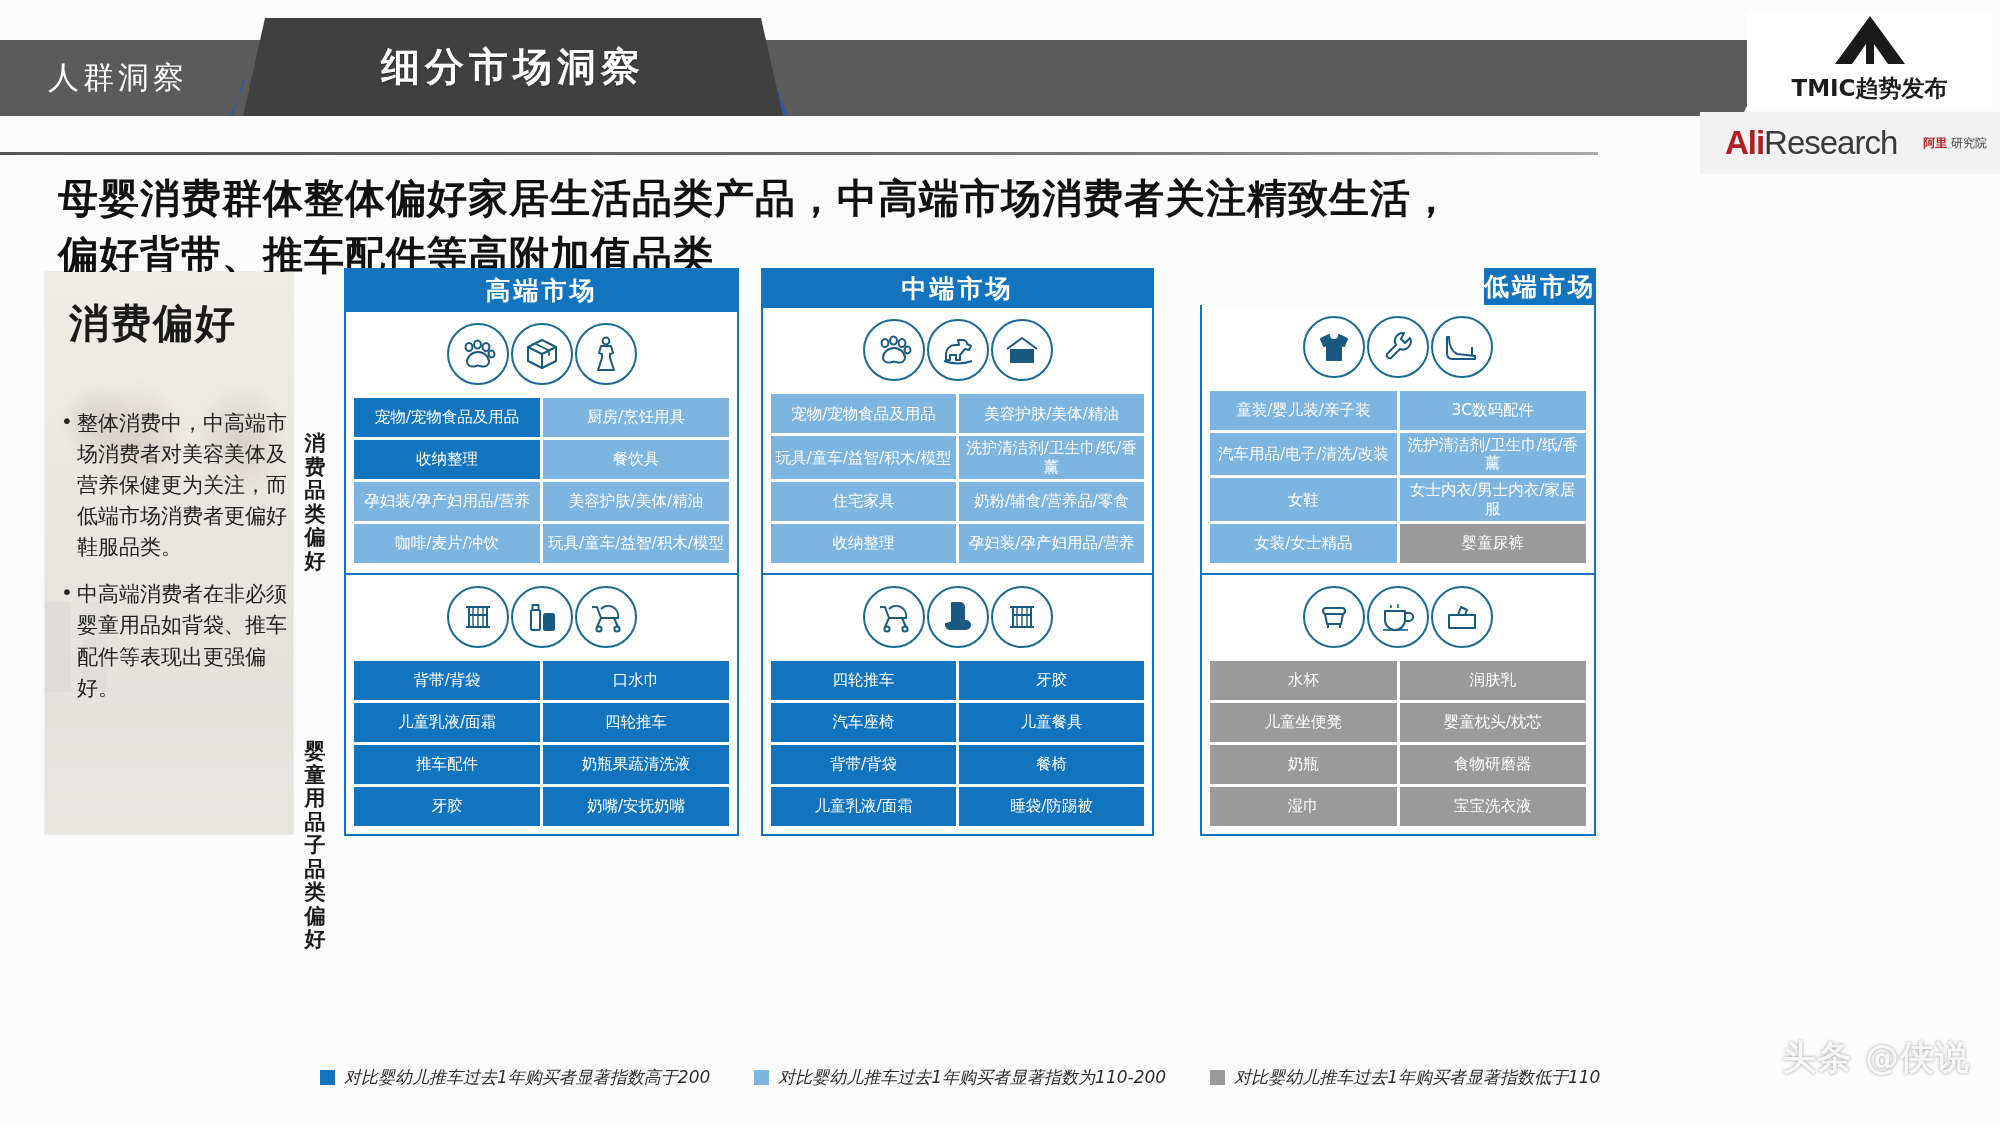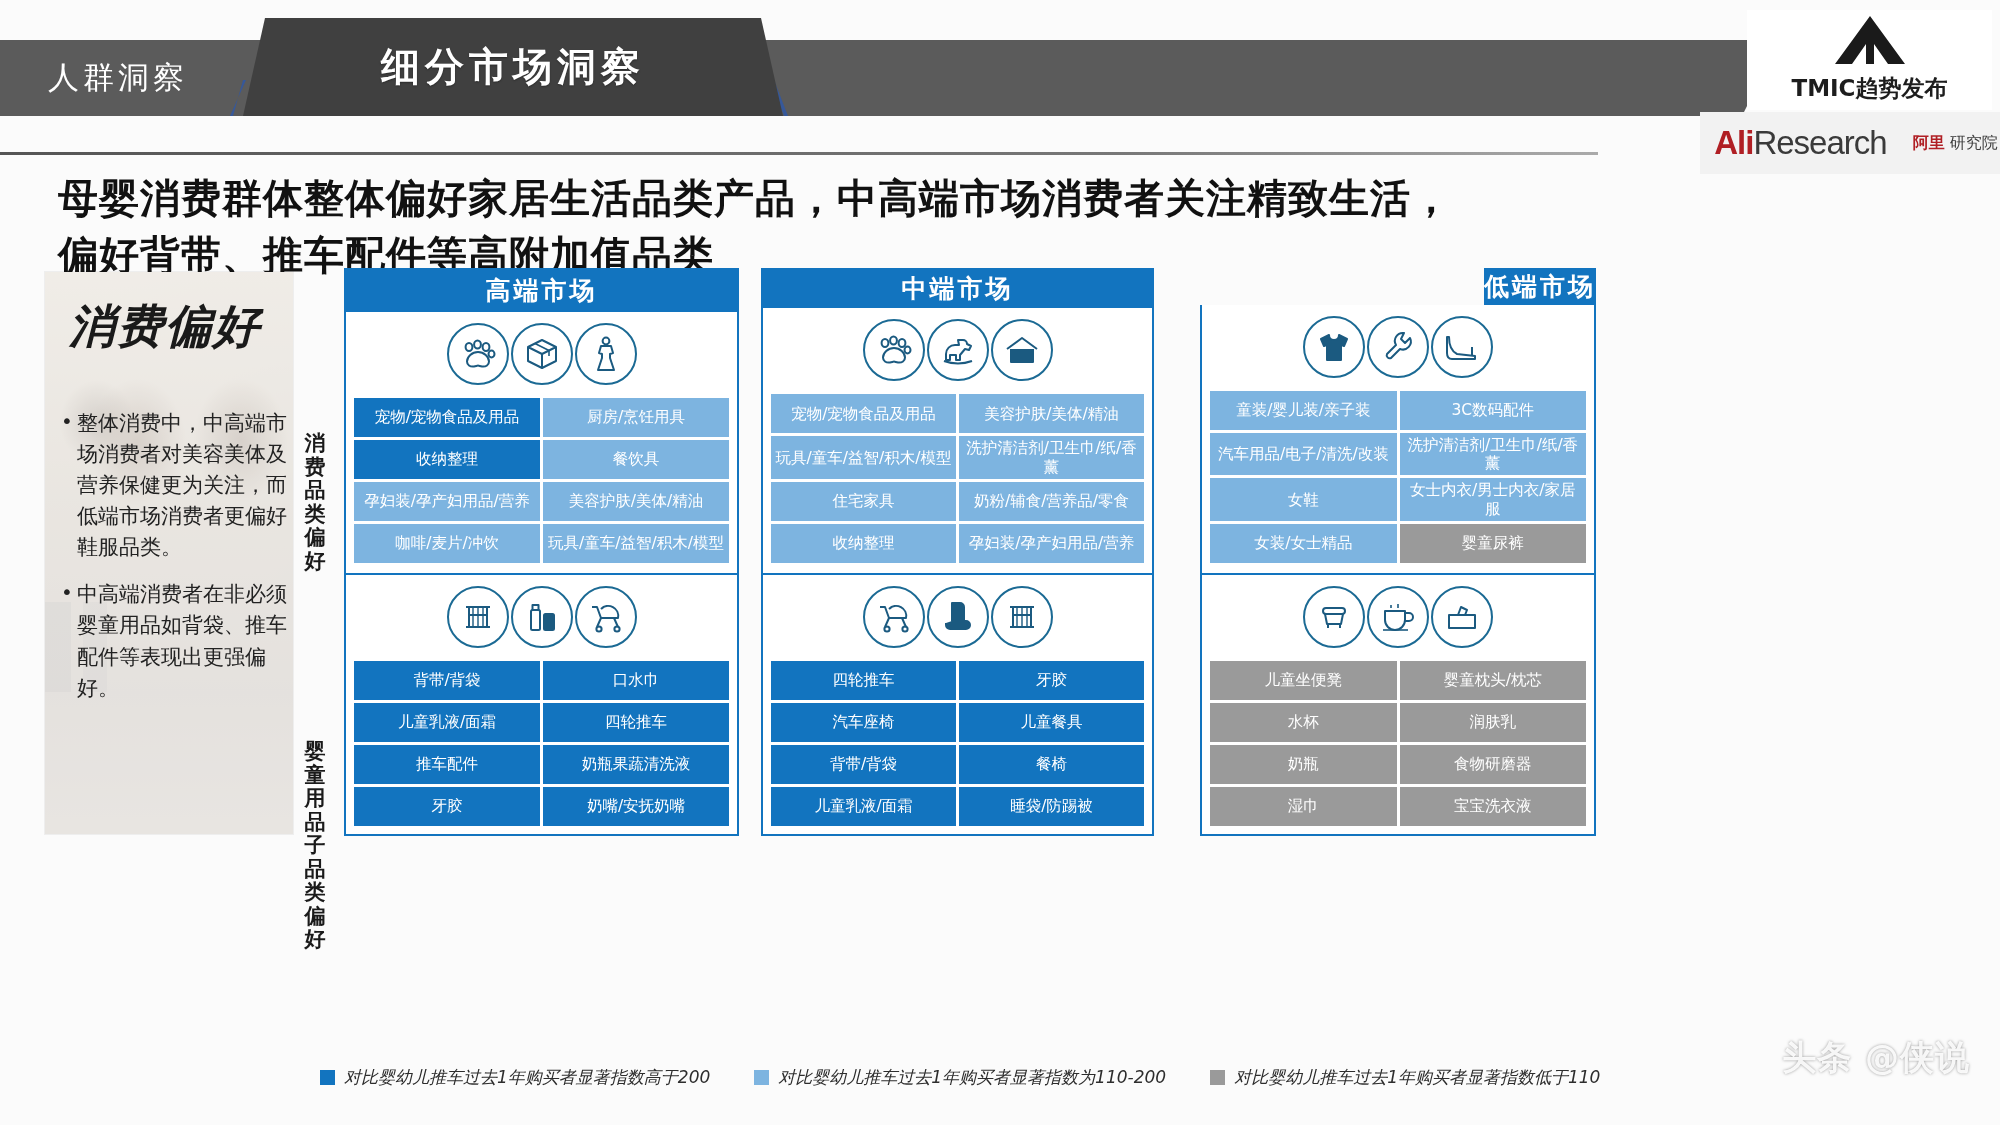--- a/index.html
+++ b/index.html
@@ -63,21 +63,21 @@
   }
   .logo-ali {
     position: absolute; right: 0px; top: 112px; width: 300px; height: 62px;
     background: #f2f2f2;
     display: flex; align-items: center; justify-content: center; gap: 16px;
     padding-left: 12px;
   }
   .ali-en { font-size: 33px; font-weight: bold; letter-spacing: -1px; white-space: nowrap; font-family:"Liberation Sans",sans-serif;}
   .ali-en .a1 { color: #b01f24; }
   .ali-en .a2 { color: #3a3a3a; font-weight: normal; }
-  .ali-cn { margin-left: 10px; font-size: 16px; white-space: nowrap; font-family:"DejaVu Sans",sans-serif;}
+  .ali-cn { margin-left: 10px; font-size: 12px; white-space: nowrap; font-family:"DejaVu Sans",sans-serif;}
   .ali-cn .c1 { color: #b01f24; font-weight: bold; }
   .ali-cn .c2 { color: #3a3a3a; }
 
   
   .main-title {
     position: absolute; left: 58px; top: 170px; width: 1420px;
     font-size: 40px; font-weight: bold; line-height: 1.42; color: #111;
     font-family: "DejaVu Sans", sans-serif; letter-spacing: 1px;
   }
 
@@ -97,23 +97,22 @@
     filter: blur(.3px);
     opacity: .95;
   }
   .lp-photo::after {
     content:""; position:absolute; left:0; top:330px; width:100%; height:90px;
     background: linear-gradient(to right, rgba(150,150,155,.35) 0 26px, rgba(0,0,0,0) 26px 38px, rgba(160,160,165,.3) 38px 62px, rgba(0,0,0,0) 62px);
   }
   .lp-veil { position: absolute; inset: 0; background: rgba(245,243,240,.62); }
   .lp-title {
     position: absolute; left: 24px; top: 24px; width: 210px;
-    font-size: 46px; font-weight: bold; color: #1a1a1a; letter-spacing: 2px;
-    font-family: "DejaVu Sans", sans-serif;
-    font-style: italic;
+    font-size: 40px; font-weight: bold; color: #1a1a1a; letter-spacing: 2px;
+    font-family: "DejaVu Sans", sans-serif;
   }
   .lp-bullets {
     position: absolute; left: 16px; top: 136px; width: 226px;
     font-size: 21px; line-height: 1.48; color: #222;
     font-family: "DejaVu Sans", sans-serif;
   }
   .lp-bullets li { list-style: none; position: relative; padding-left: 16px; margin-bottom: 16px; }
   .lp-bullets li::before {
     content: "•"; position: absolute; left: 0; top: -1px; font-size: 20px; color: #222;
   }
@@ -506,26 +505,26 @@
             </span>
             <span class="ic">
               <svg width="34" height="32" viewBox="0 0 34 32" fill="none" stroke="#1b5a80" stroke-width="2" stroke-linejoin="round">
                 <path d="M4 14 h26 v13 H4 z"></path>
                   <path d="M13 14 l3 -8 6 3 -2 5"></path>
               </svg>
             </span>
           </div>
           <div class="mini-table">
             <div class="mt-row">
+              <div class="mt-cell tone-gray">水杯</div>
+              <div class="mt-cell tone-gray">润肤乳</div>
+            </div>
+            <div class="mt-row">
               <div class="mt-cell tone-gray">儿童坐便凳</div>
               <div class="mt-cell tone-gray">婴童枕头/枕芯</div>
-            </div>
-            <div class="mt-row">
-              <div class="mt-cell tone-gray">水杯</div>
-              <div class="mt-cell tone-gray">润肤乳</div>
             </div>
             <div class="mt-row">
               <div class="mt-cell tone-gray">奶瓶</div>
               <div class="mt-cell tone-gray">食物研磨器</div>
             </div>
             <div class="mt-row">
               <div class="mt-cell tone-gray">湿巾</div>
               <div class="mt-cell tone-gray">宝宝洗衣液</div>
             </div>
           </div>

